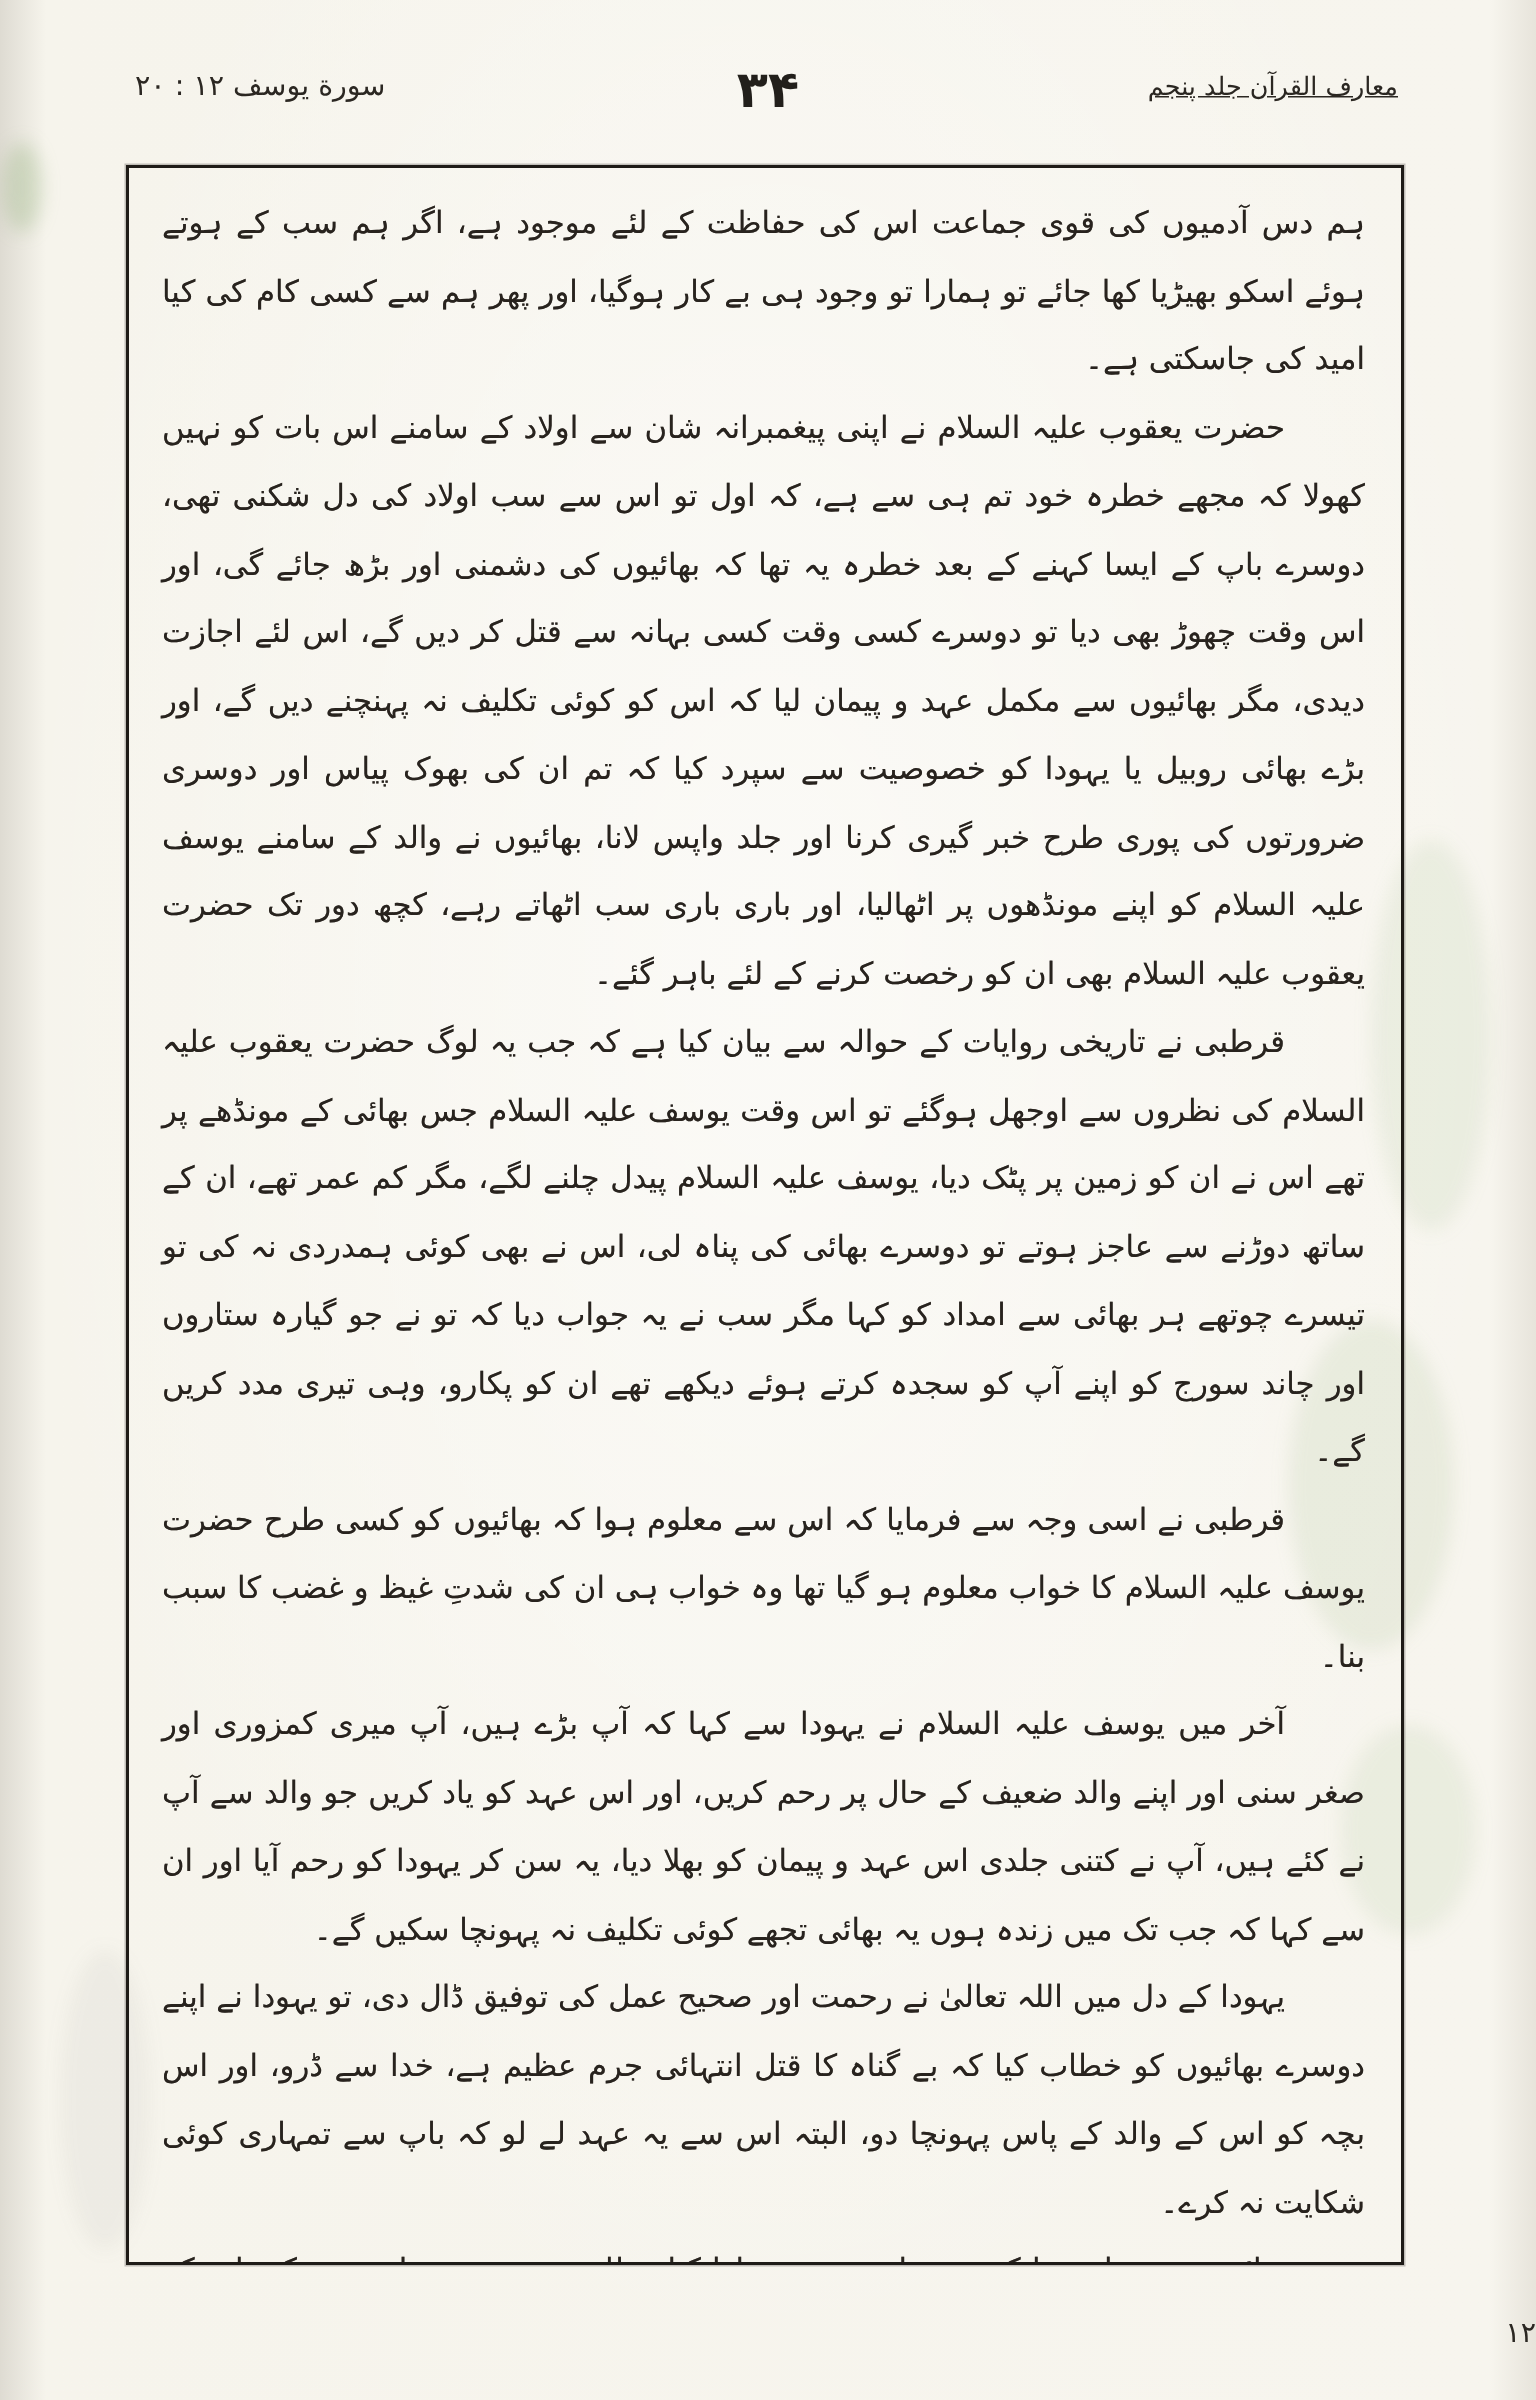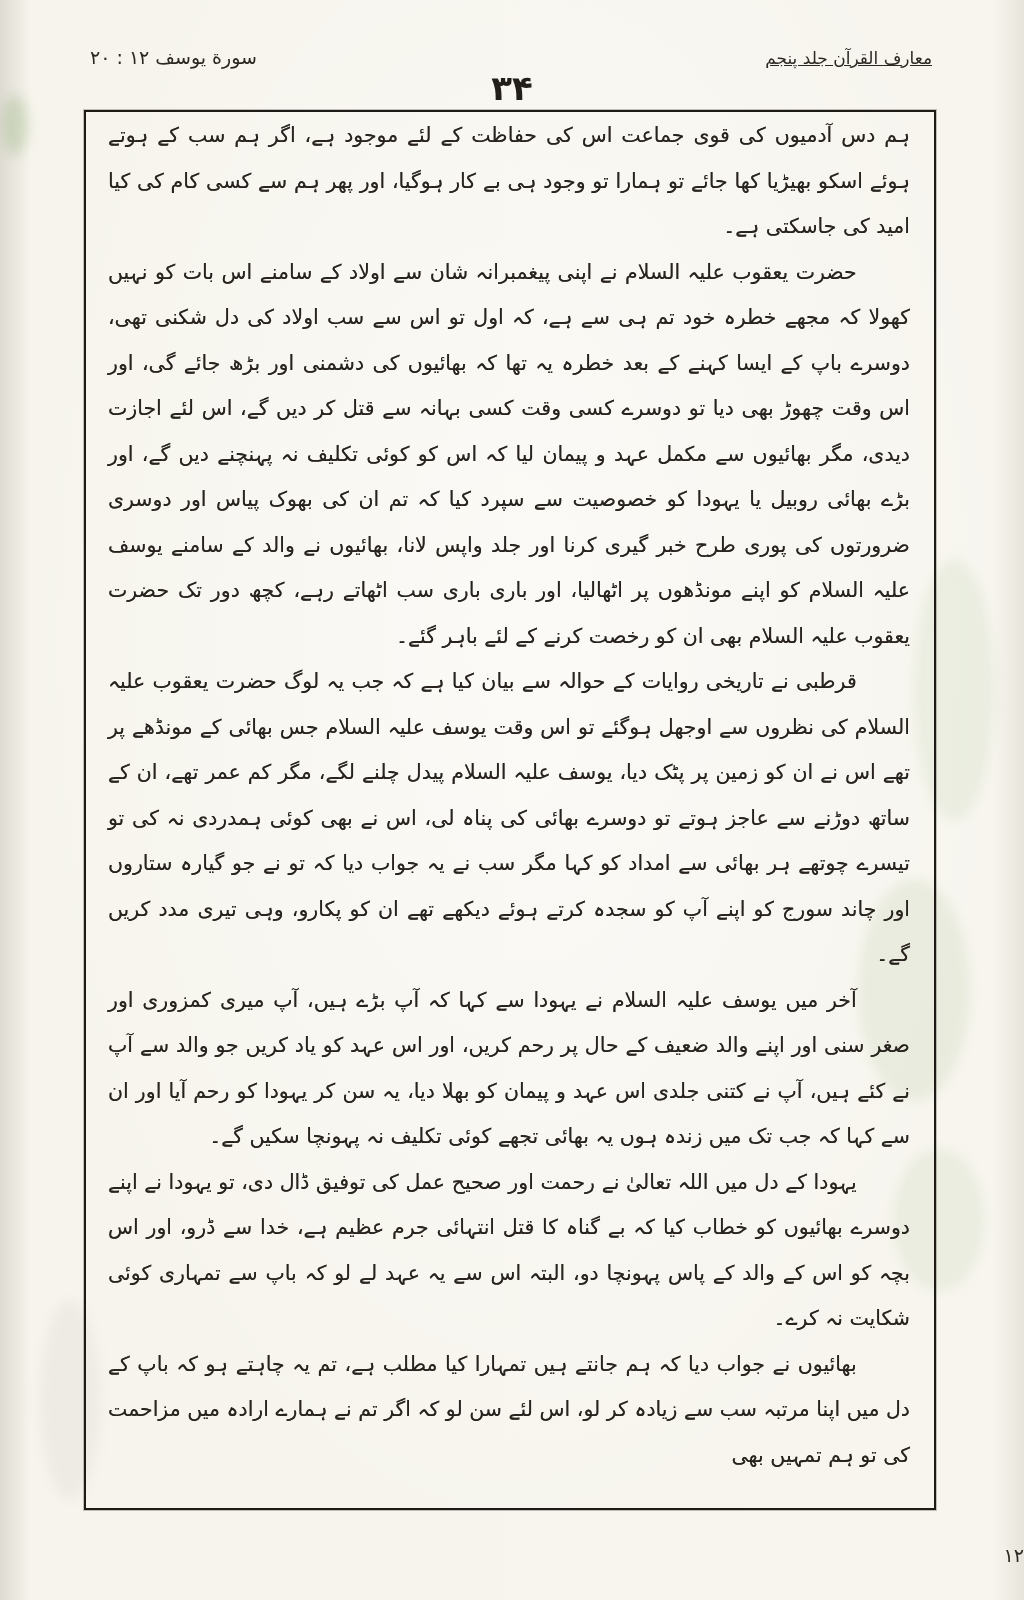--- a/index.html
+++ b/index.html
@@ -46,32 +46,31 @@
   .header-left  { font-size: 19px; }
   .page-number {
     position: absolute;
     top: 40px;
     left: 0;
     right: 0;
     text-align: center;
     font-size: 34px;
     font-weight: bold;
     color: #221f1b;
-    margin-top: 28px;
   }
 
   .content-frame {
     position: absolute;
     top: 110px;
     left: 84px;
     right: 88px;
     bottom: 90px;
     border: 2px solid #1e1b17;
     box-shadow: 0 0 0 1px rgba(30,27,23,0.25);
-    padding: 1px 24px 10px 22px;
+    padding: 14px 24px 10px 22px;
     overflow: hidden;
   }
   .content-frame .para {
     direction: rtl;
     text-align: justify;
     font-size: 20.5px;
     line-height: 2.22;
     color: #28231e;
     text-shadow: 0 0 0.4px rgba(40,35,30,0.6);
   }
@@ -103,20 +102,21 @@
   <div class="header-row">
     <span class="header-right">معارف القرآن جلد پنجم</span>
     <span class="header-left">سورة يوسف ۱۲ : ۲۰</span>
   </div>
 
   <div class="content-frame">
     <div>
         <p class="para">ہم دس آدمیوں کی قوی جماعت اس کی حفاظت کے لئے موجود ہے، اگر ہم سب کے ہوتے ہوئے اسکو بھیڑیا کھا جائے تو ہمارا تو وجود ہی بے کار ہوگیا، اور پھر ہم سے کسی کام کی کیا امید کی جاسکتی ہے۔</p>
         <p class="para indent">حضرت یعقوب علیہ السلام نے اپنی پیغمبرانہ شان سے اولاد کے سامنے اس بات کو نہیں کھولا کہ مجھے خطرہ خود تم ہی سے ہے، کہ اول تو اس سے سب اولاد کی دل شکنی تھی، دوسرے باپ کے ایسا کہنے کے بعد خطرہ یہ تھا کہ بھائیوں کی دشمنی اور بڑھ جائے گی، اور اس وقت چھوڑ بھی دیا تو دوسرے کسی وقت کسی بہانہ سے قتل کر دیں گے، اس لئے اجازت دیدی، مگر بھائیوں سے مکمل عہد و پیمان لیا کہ اس کو کوئی تکلیف نہ پہنچنے دیں گے، اور بڑے بھائی روبیل یا یہودا کو خصوصیت سے سپرد کیا کہ تم ان کی بھوک پیاس اور دوسری ضرورتوں کی پوری طرح خبر گیری کرنا اور جلد واپس لانا، بھائیوں نے والد کے سامنے یوسف علیہ السلام کو اپنے مونڈھوں پر اٹھالیا، اور باری باری سب اٹھاتے رہے، کچھ دور تک حضرت یعقوب علیہ السلام بھی ان کو رخصت کرنے کے لئے باہر گئے۔</p>
         <p class="para indent">قرطبی نے تاریخی روایات کے حوالہ سے بیان کیا ہے کہ جب یہ لوگ حضرت یعقوب علیہ السلام کی نظروں سے اوجھل ہوگئے تو اس وقت یوسف علیہ السلام جس بھائی کے مونڈھے پر تھے اس نے ان کو زمین پر پٹک دیا، یوسف علیہ السلام پیدل چلنے لگے، مگر کم عمر تھے، ان کے ساتھ دوڑنے سے عاجز ہوتے تو دوسرے بھائی کی پناہ لی، اس نے بھی کوئی ہمدردی نہ کی تو تیسرے چوتھے ہر بھائی سے امداد کو کہا مگر سب نے یہ جواب دیا کہ تو نے جو گیارہ ستاروں اور چاند سورج کو اپنے آپ کو سجدہ کرتے ہوئے دیکھے تھے ان کو پکارو، وہی تیری مدد کریں گے۔</p>
+        <p class="para indent">قرطبی نے اسی وجہ سے فرمایا کہ اس سے معلوم ہوا کہ بھائیوں کو کسی طرح حضرت یوسف علیہ السلام کا خواب معلوم ہو گیا تھا وہ خواب ہی ان کی شدتِ غیظ و غضب کا سبب بنا۔</p>
         <p class="para indent">آخر میں یوسف علیہ السلام نے یہودا سے کہا کہ آپ بڑے ہیں، آپ میری کمزوری اور صغر سنی اور اپنے والد ضعیف کے حال پر رحم کریں، اور اس عہد کو یاد کریں جو والد سے آپ نے کئے ہیں، آپ نے کتنی جلدی اس عہد و پیمان کو بھلا دیا، یہ سن کر یہودا کو رحم آیا اور ان سے کہا کہ جب تک میں زندہ ہوں یہ بھائی تجھے کوئی تکلیف نہ پہونچا سکیں گے۔</p>
         <p class="para indent">یہودا کے دل میں اللہ تعالیٰ نے رحمت اور صحیح عمل کی توفیق ڈال دی، تو یہودا نے اپنے دوسرے بھائیوں کو خطاب کیا کہ بے گناہ کا قتل انتہائی جرم عظیم ہے، خدا سے ڈرو، اور اس بچہ کو اس کے والد کے پاس پہونچا دو، البتہ اس سے یہ عہد لے لو کہ باپ سے تمہاری کوئی شکایت نہ کرے۔</p>
         <p class="para indent">بھائیوں نے جواب دیا کہ ہم جانتے ہیں تمہارا کیا مطلب ہے، تم یہ چاہتے ہو کہ باپ کے دل میں اپنا مرتبہ سب سے زیادہ کر لو، اس لئے سن لو کہ اگر تم نے ہمارے ارادہ میں مزاحمت کی تو ہم تمہیں بھی</p>
       </div>
   </div>
 
   <div class="footer-mark">۱۲</div>
 
 </div>
 

